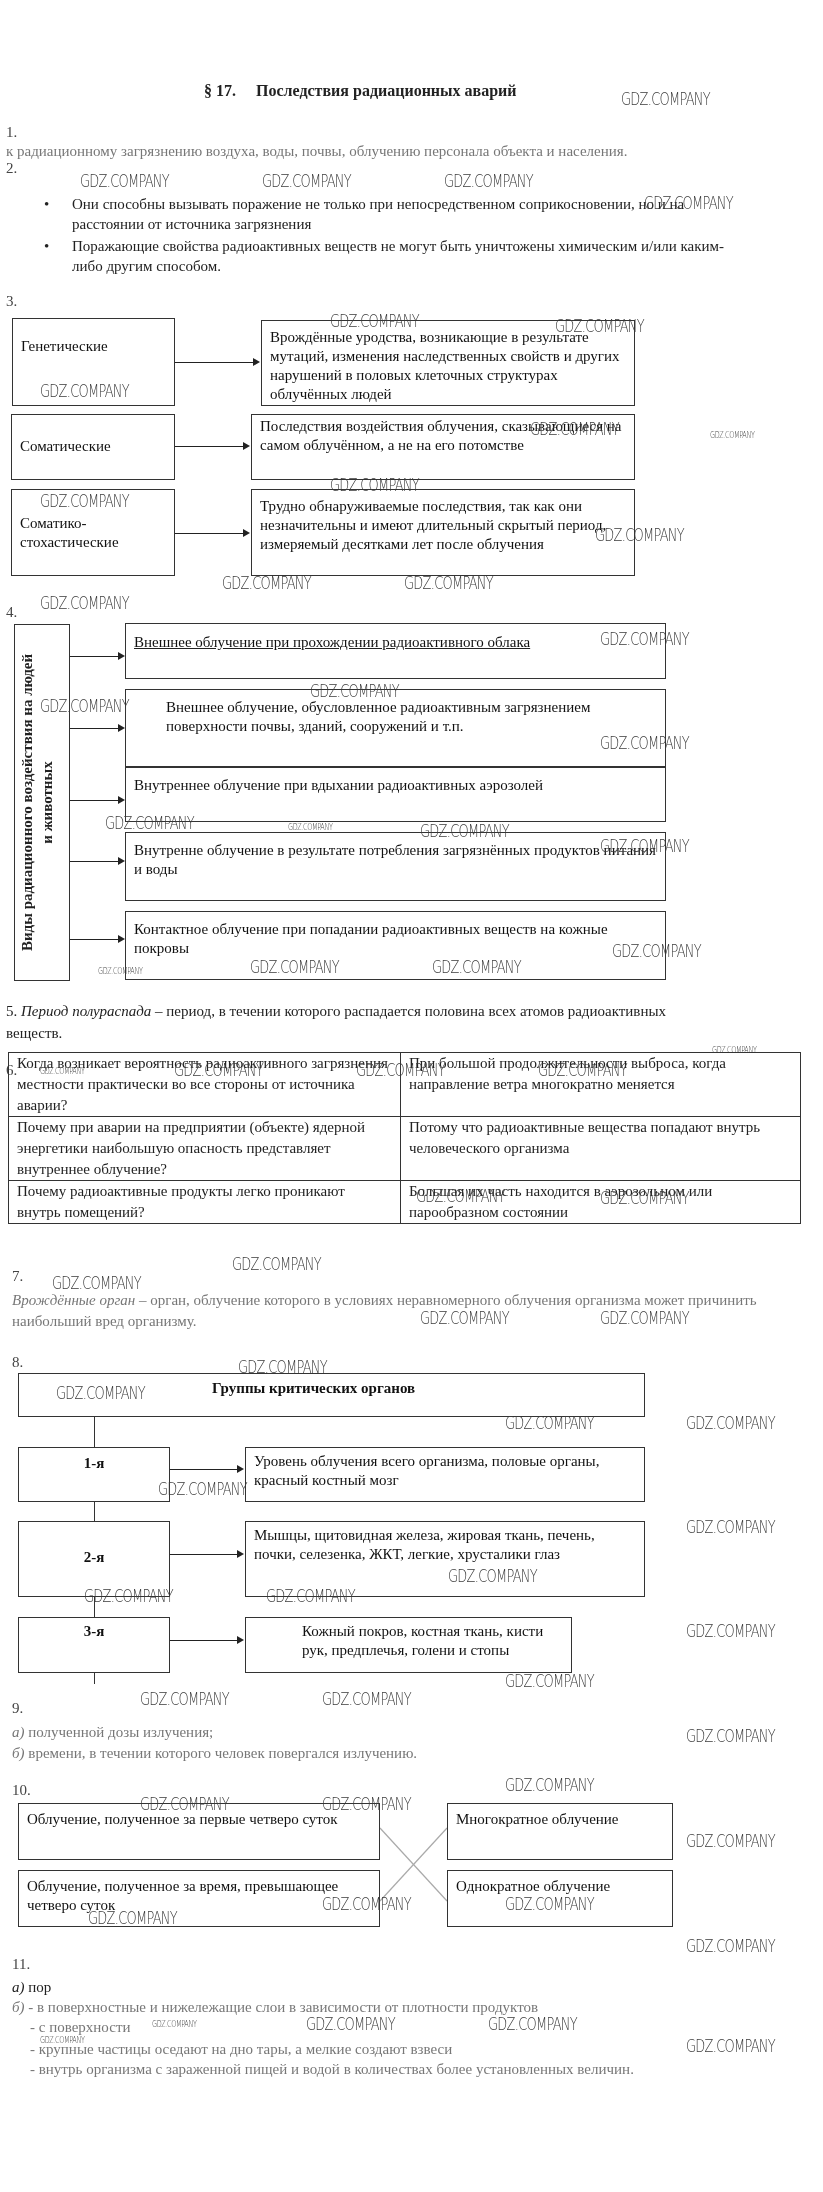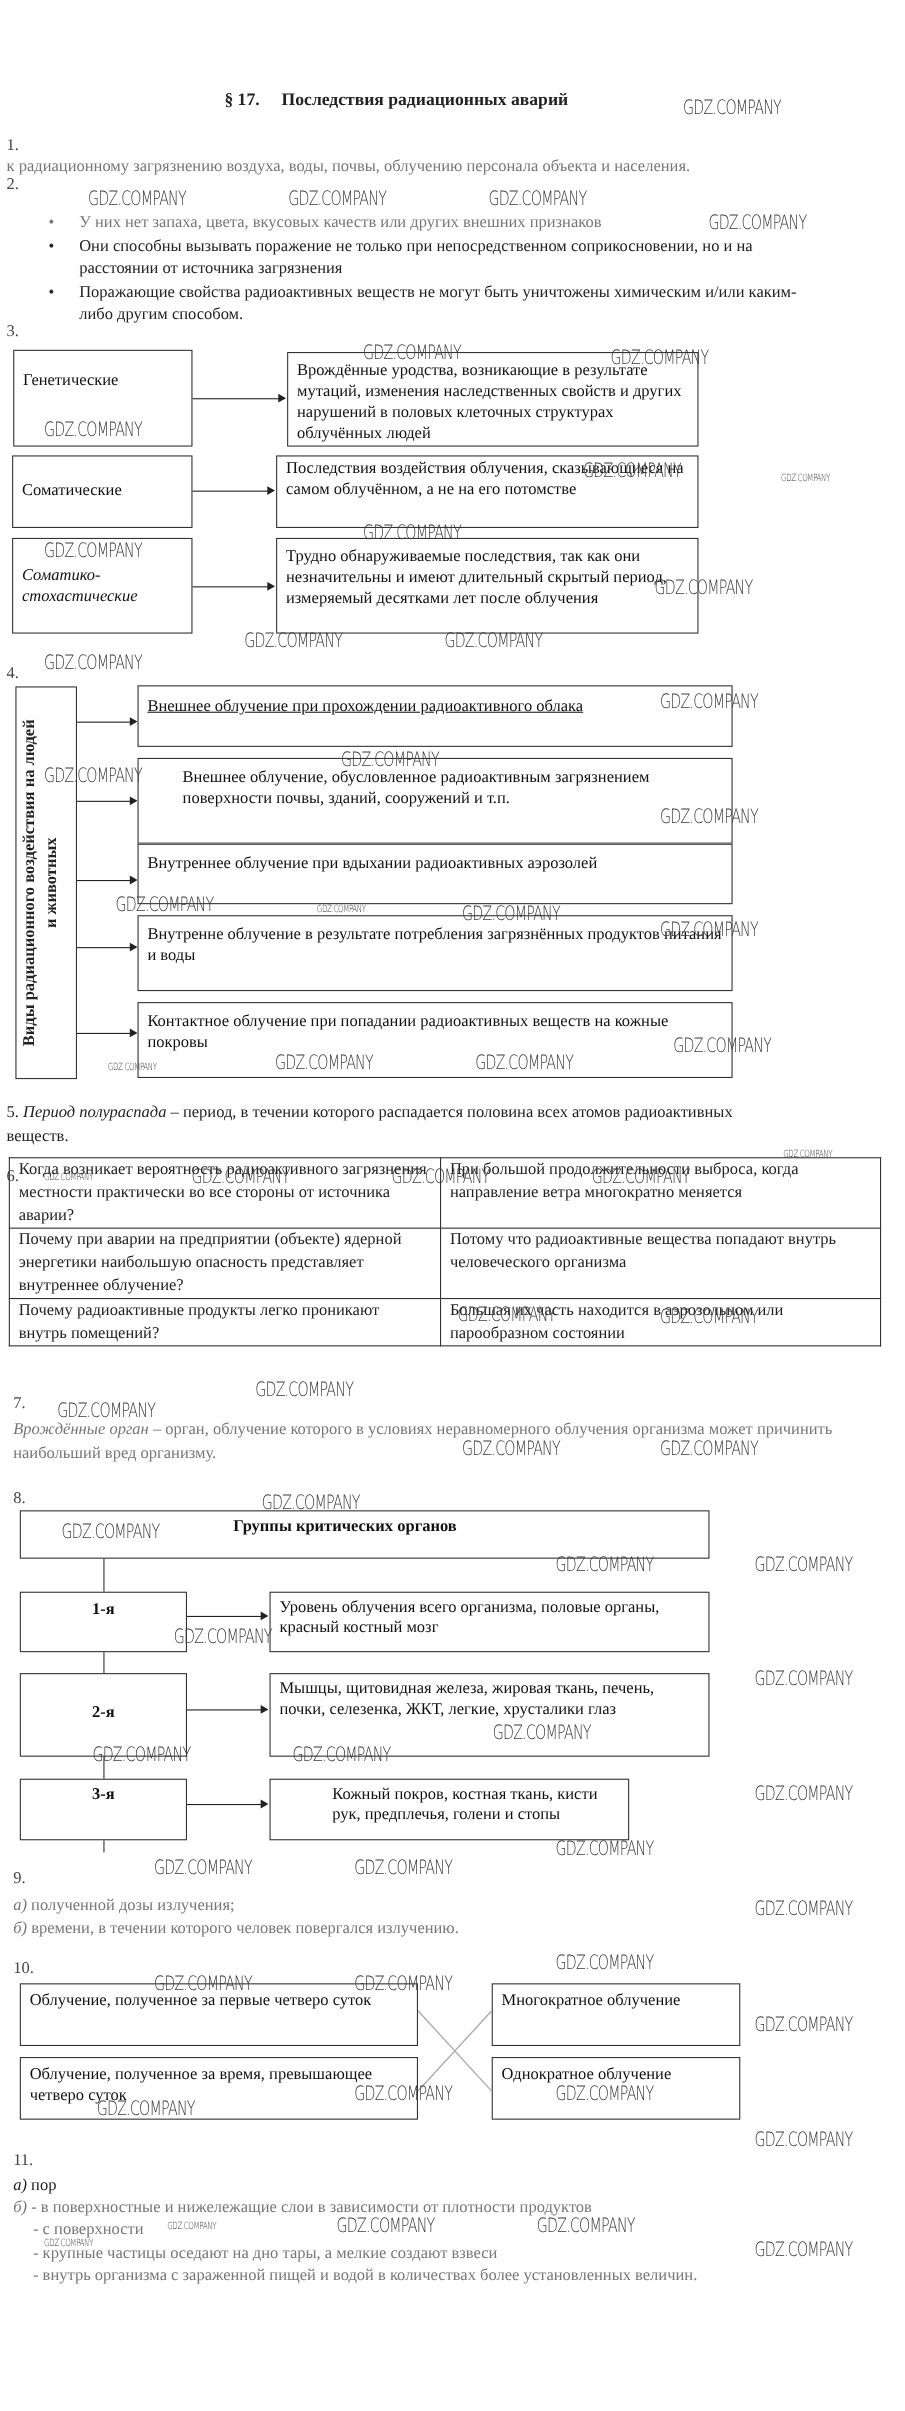--- a/index.html
+++ b/index.html
@@ -30,21 +30,20 @@
 </head>
 <body>
 
 <div class="abs bold" style="left:204px; top:82px; font-size:16px; white-space:pre;">§ 17.     Последствия радиационных аварий</div>
 
 <div class="abs num" style="left:6px; top:124px;">1.</div>
 <div class="abs t faded" style="left:6px; top:142px; width:820px; white-space:nowrap;">к радиационному загрязнению воздуха, воды, почвы, облучению персонала объекта и населения.</div>
 
 <div class="abs num" style="left:6px; top:160px;">2.</div>
 <ul class="bul" style="left:30px; top:192px; width:720px;">
-  <li class="faded">У них нет запаха, цвета, вкусовых качеств или других внешних признаков</li>
   <li style="margin-top:2px;">Они способны вызывать поражение не только при непосредственном соприкосновении, но и на расстоянии от источника загрязнения</li>
   <li style="margin-top:2px;">Поражающие свойства радиоактивных веществ не могут быть уничтожены химическим и/или каким-либо другим способом.</li>
 </ul>
 
 <div class="abs num" style="left:6px; top:293px;">3.</div>
 
 <div class="box" style="left:12px; top:318px; width:163px; height:88px;">
   <div class="boxtext" style="padding-top:18px;">Генетические</div>
 </div>
 <div class="arrow" style="left:175px; top:362px; width:83px;"></div>
@@ -53,21 +52,21 @@
 </div>
 
 <div class="box" style="left:11px; top:414px; width:164px; height:66px;">
   <div class="boxtext" style="padding-top:22px;">Соматические</div>
 </div>
 <div class="arrow" style="left:175px; top:446px; width:73px;"></div>
 <div class="box" style="left:251px; top:414px; width:384px; height:66px;">
   <div class="boxtext" style="padding-top:2px;">Последствия воздействия облучения, сказывающиеся на самом облучённом, а не на его потомстве</div>
 </div>
 
-<div class="box" style="left:11px; top:489px; width:164px; height:87px;font-style:italic;">
+<div class="box" style="left:11px; top:489px; width:164px; height:87px;">
   <div class="boxtext" style="padding-top:24px; width:120px;">Соматико-стохастические</div>
 </div>
 <div class="arrow" style="left:175px; top:533px; width:73px;"></div>
 <div class="box" style="left:251px; top:489px; width:384px; height:87px;">
   <div class="boxtext" style="padding-top:7px;">Трудно обнаруживаемые последствия, так как они незначительны и имеют длительный скрытый период, измеряемый десятками лет после облучения</div>
 </div>
 
 <div class="abs num" style="left:6px; top:604px;">4.</div>
 <div class="box" style="left:14px; top:624px; width:56px; height:357px;">
   <div class="abs bold" style="left:2px; top:350px; width:345px; transform:rotate(-90deg); transform-origin:left top; font-size:15px; line-height:20px; text-align:center;">

